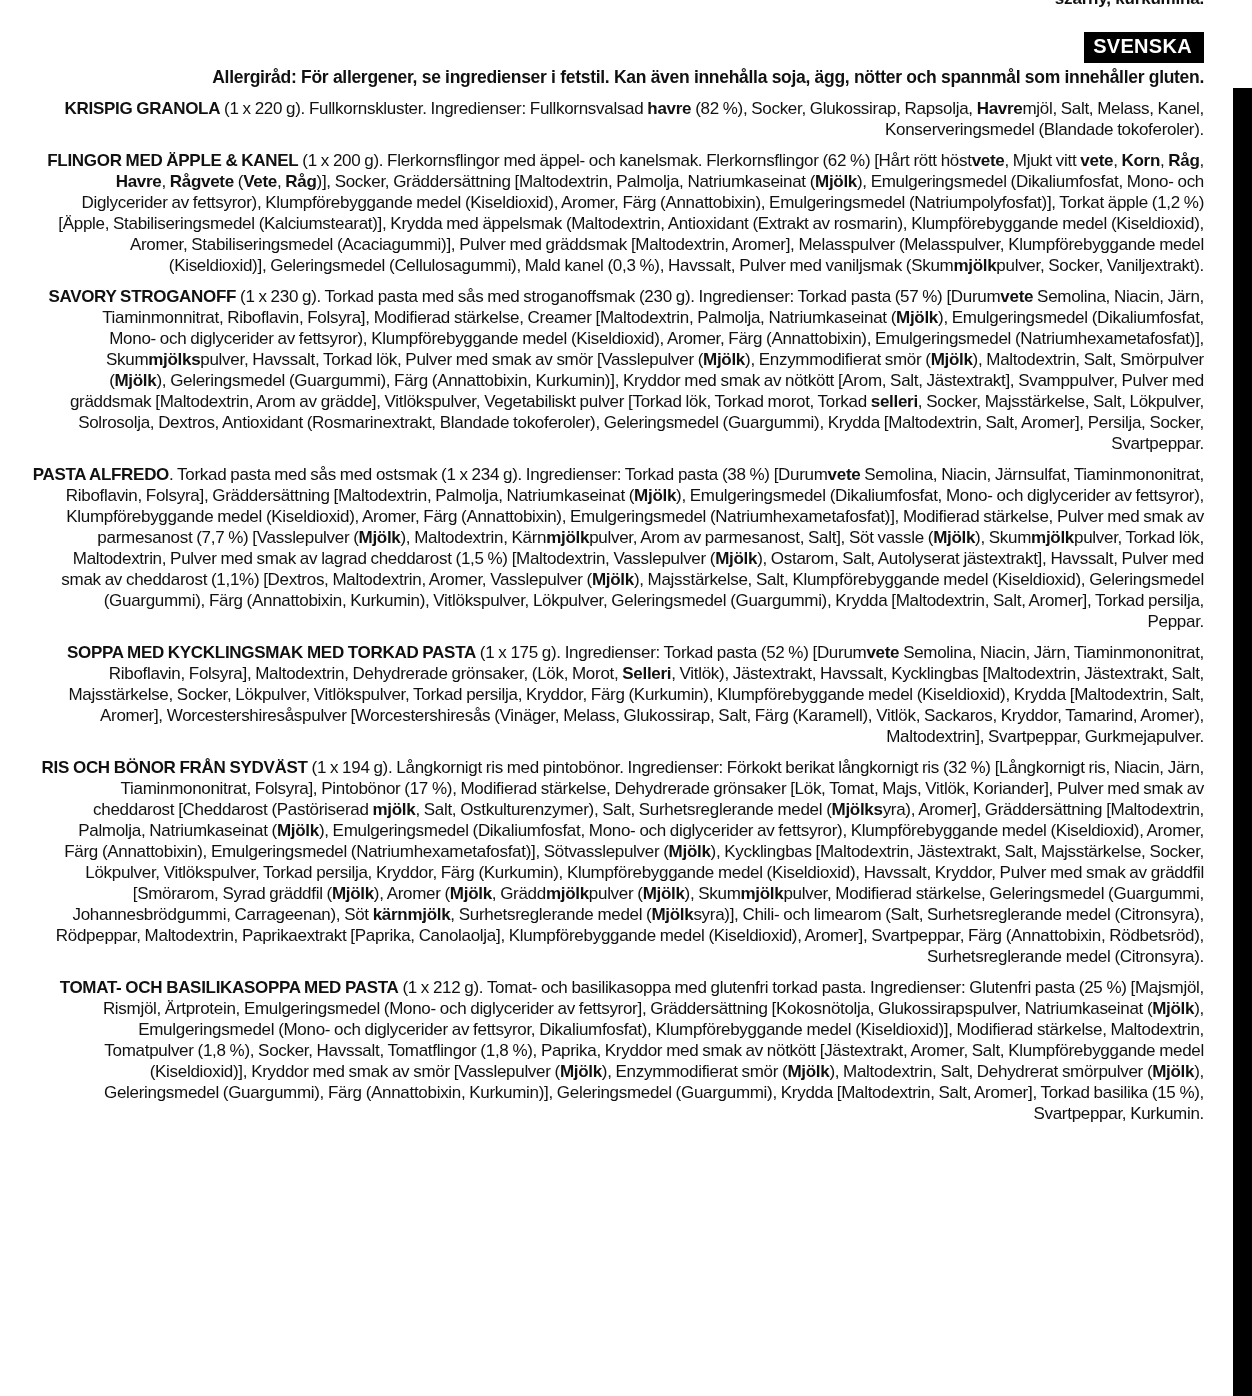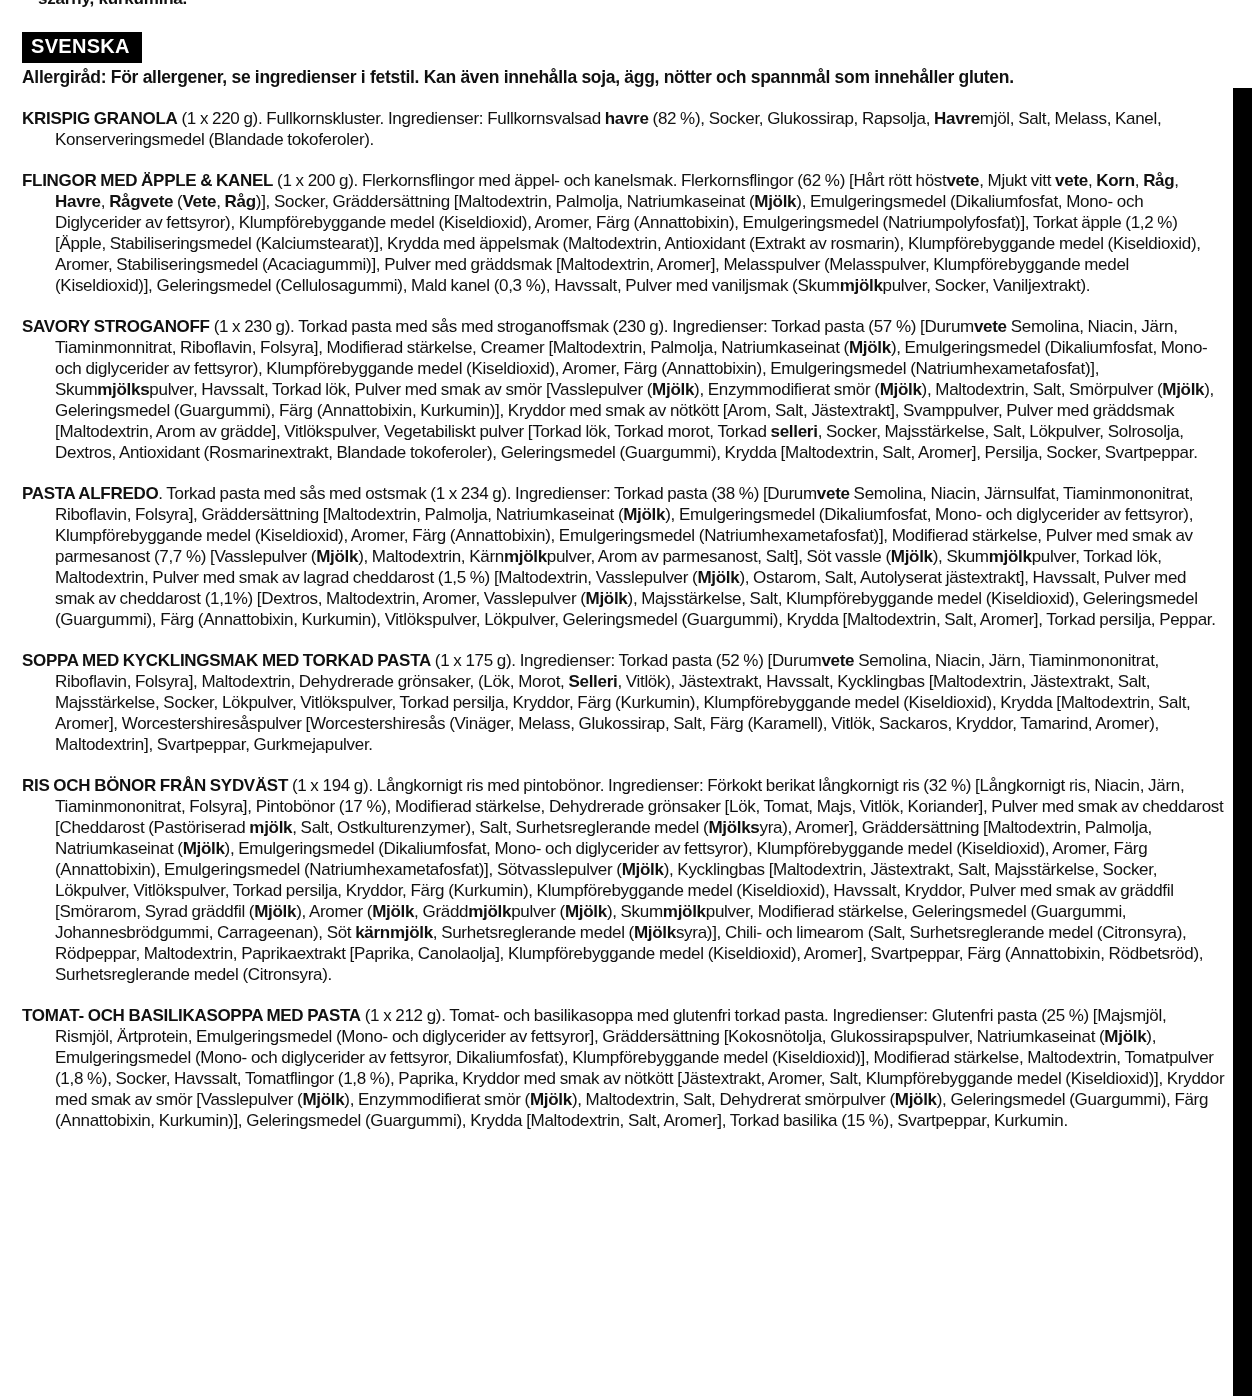--- a/index.html
+++ b/index.html
@@ -9,21 +9,22 @@
   }
   body {
     width: 1252px;
     height: 1396px;
     overflow: hidden;
     position: relative;
     color: #111111;
     font-family: "Liberation Sans", sans-serif;
   }
   .content {
-    padding: 0 24px 10px 22px;
+    padding: 0 48px 10px 22px;
+    text-align: right;
   }
   .top-clip {
     height: 12px;
     overflow: hidden;
   }
   .top-clip .top-partial {
     display: block;
     margin-top: -11px;
     padding-left: 16px;
     font-size: 17px;
@@ -45,21 +46,21 @@
     line-height: 21px;
     font-weight: 700;
     letter-spacing: -0.3px;
     margin-top: 4px;
   }
   .para {
     font-size: 17px;
     line-height: 21px;
     letter-spacing: -0.3px;
     word-spacing: -0.5px;
-    margin-top: 20px;
+    margin-top: 10px;
     padding-left: 33px;
     text-indent: -33px;
   }
   .para b, .allergy b { font-weight: 700; }
   .right-bar {
     position: absolute;
     top: 88px;
     right: 0;
     width: 19px;
     height: 1308px;

